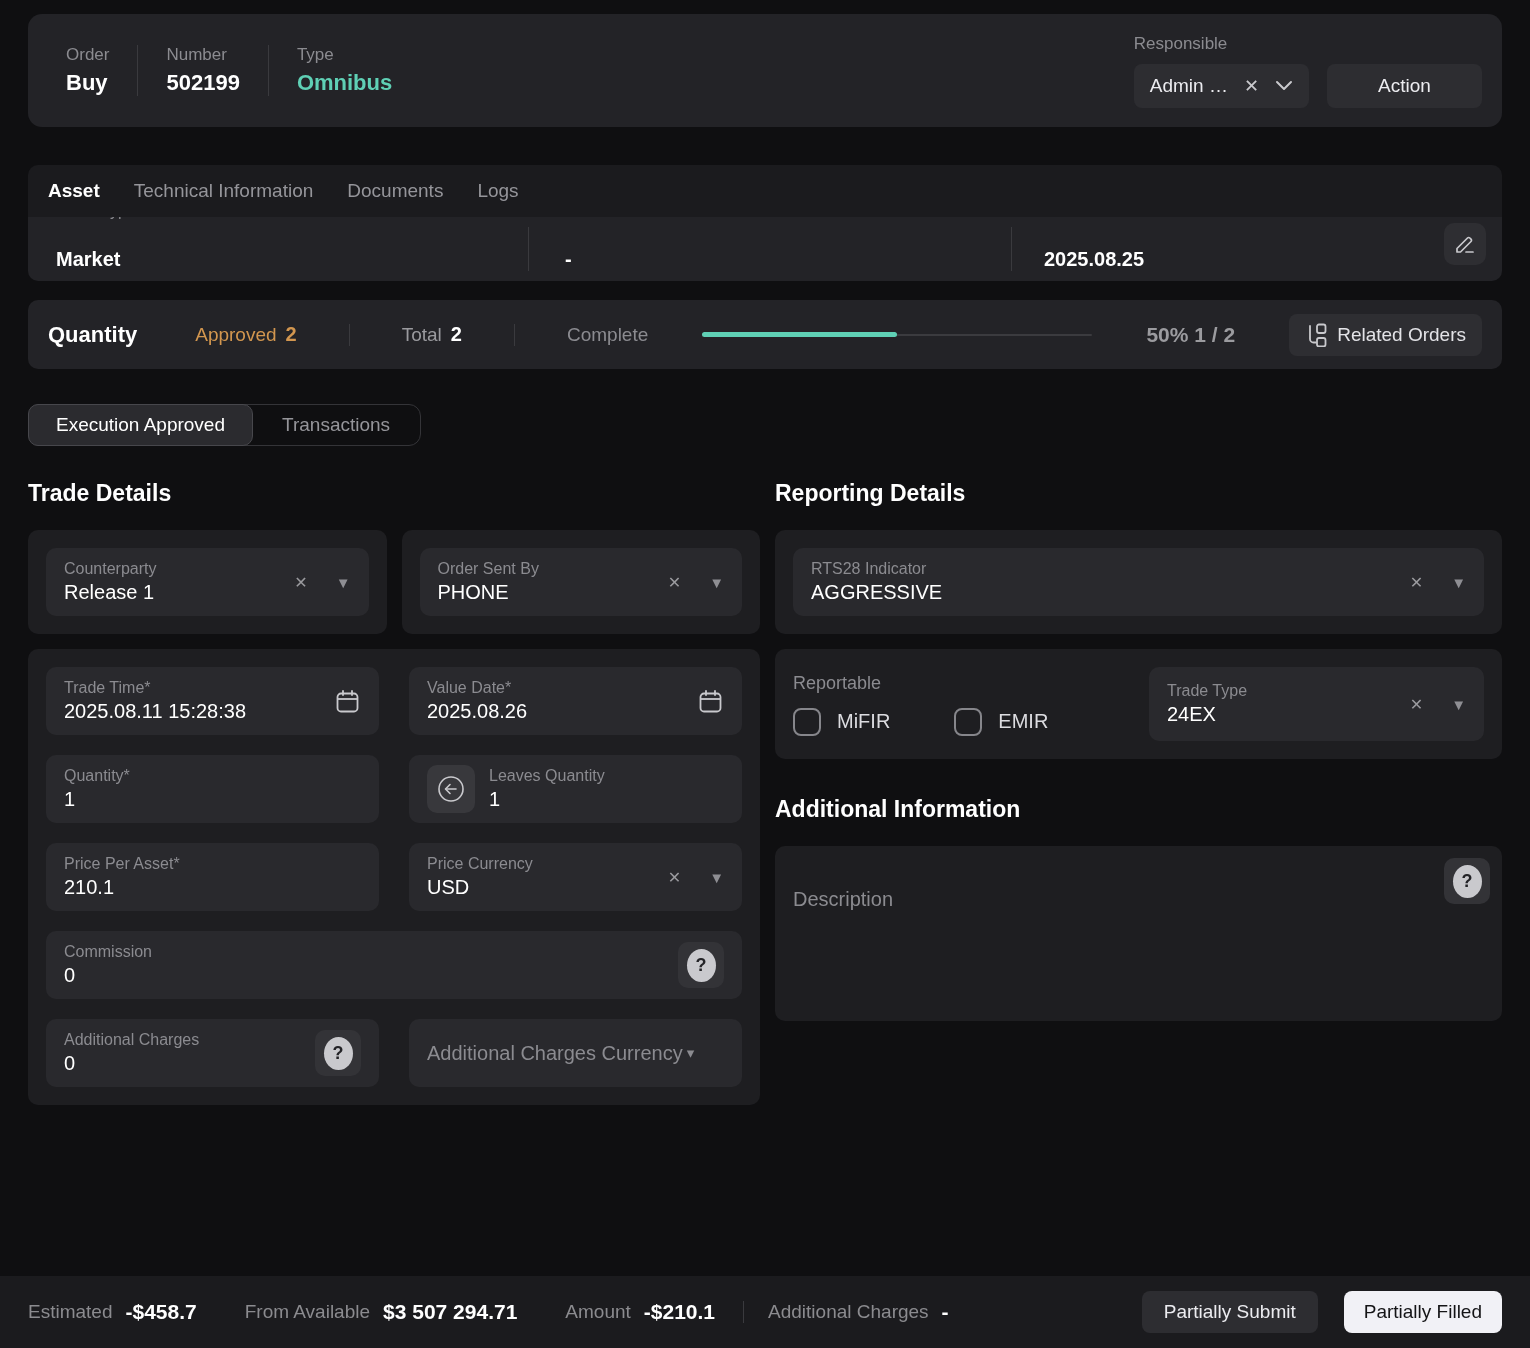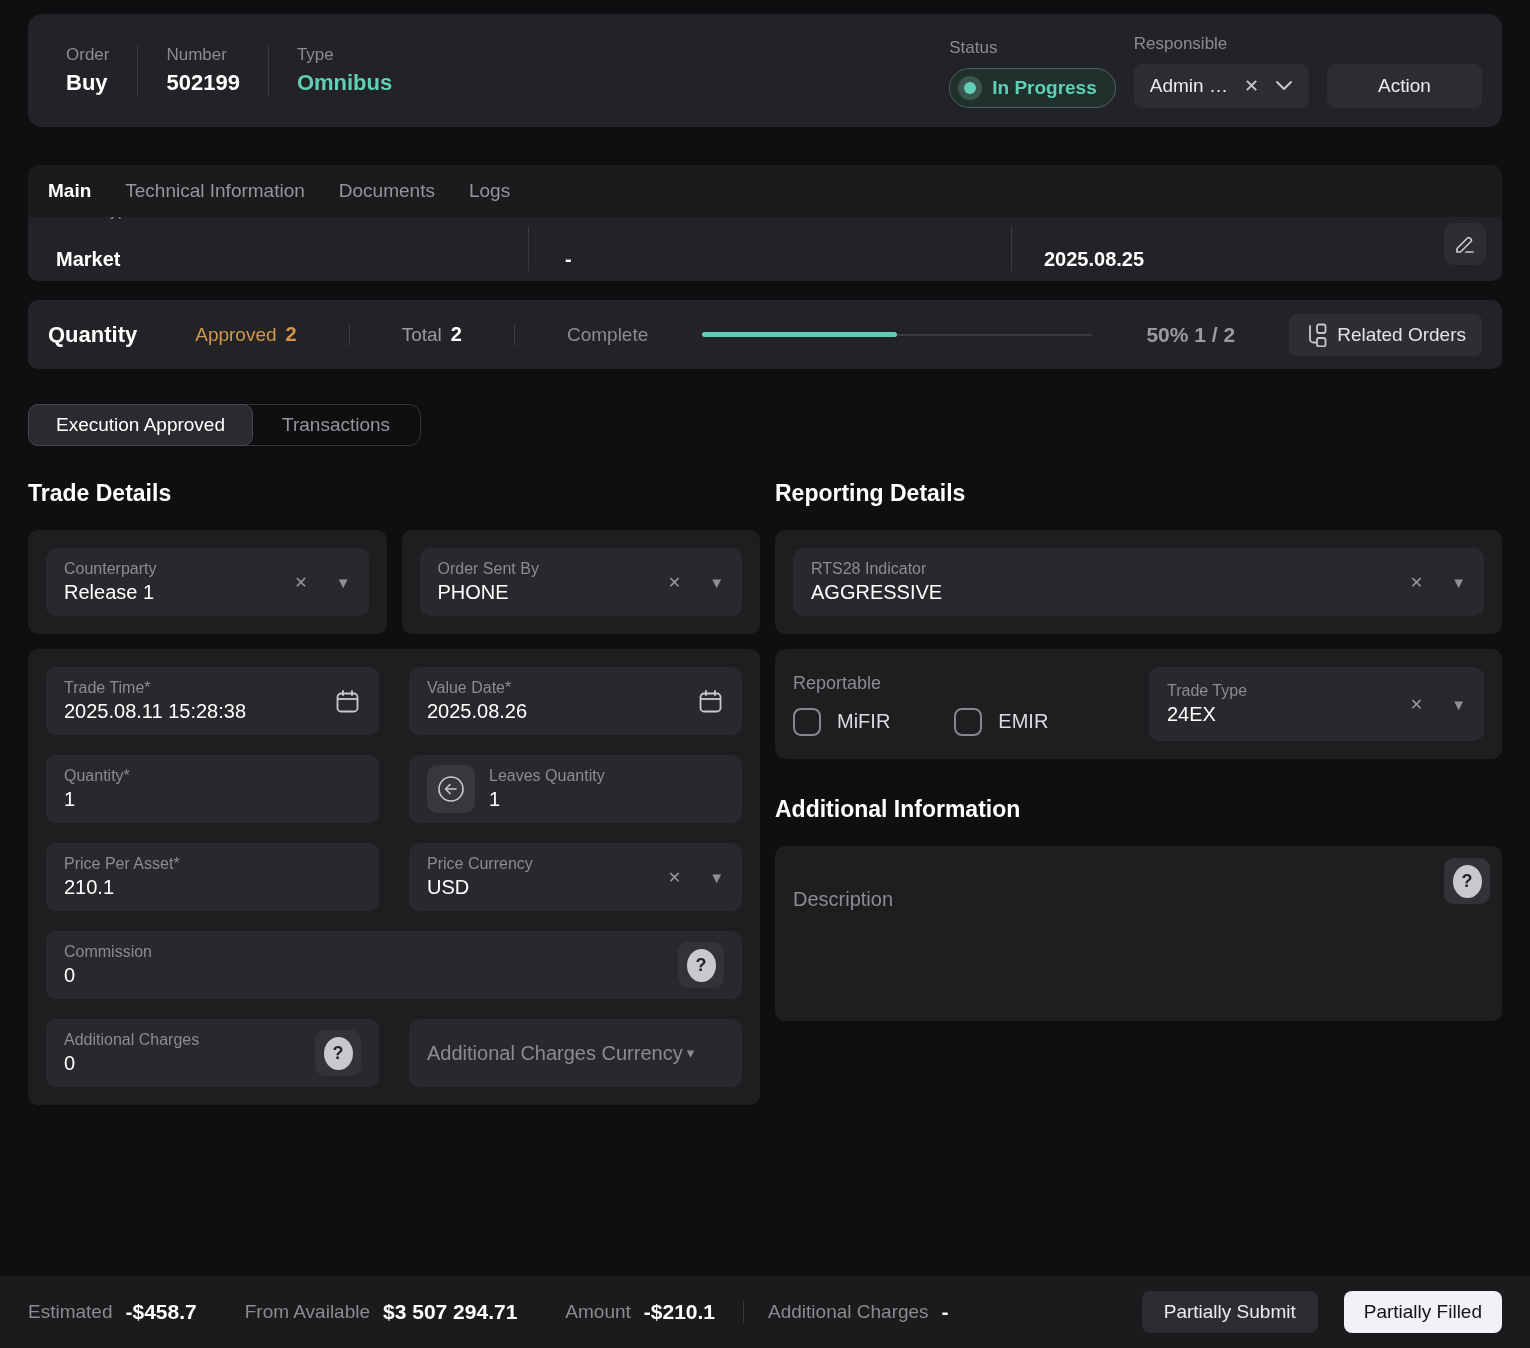--- a/index.html
+++ b/index.html
@@ -149,47 +149,38 @@
       <div class="hlabel">Number</div>
       <div class="hvalue">502199</div>
     </div>
     <div class="hgroup last">
       <div class="hlabel">Type</div>
       <div class="hvalue teal">Omnibus</div>
     </div>
 
     <div class="header-right">
       <div class="rgroup">
-        <div class="hlabel">Status</div>
-        <div class="status-pill">
-          <span class="status-dot-outer">
-              <span class="status-dot-inner"></span>
-            </span>
-          <span class="status-text">In Progress</span>
-        </div>
-      </div>
-      <div class="rgroup">
         <div class="hlabel">Responsible</div>
         <div class="responsible-box">
           <span class="responsible-text">Admin …</span>
           <span class="clear-x">✕</span>
           <span>
             <svg width="18" height="11" viewBox="0 0 18 11">
                 <polyline points="2,2 9,9 16,2" fill="none" stroke="#c9c9cd" stroke-width="2" stroke-linecap="round" stroke-linejoin="round"></polyline>
               </svg>
           </span>
         </div>
       </div>
       <button class="action-btn">Action</button>
     </div>
   </div>
 
   
   <div class="tabbar">
-    <div class="tab active">Main</div>
+    <div class="tab active">Asset</div>
     <div class="tab">Technical Information</div>
     <div class="tab">Documents</div>
     <div class="tab">Logs</div>
   </div>
 
   
   <div class="clipped-row">
     <div class="crow-col crow-col1">
       <div class="crow-label-clip">Order Type</div>
       <div class="crow-value">Market</div>

